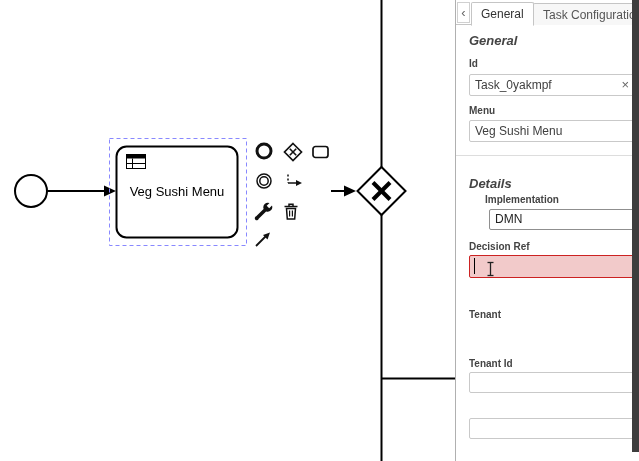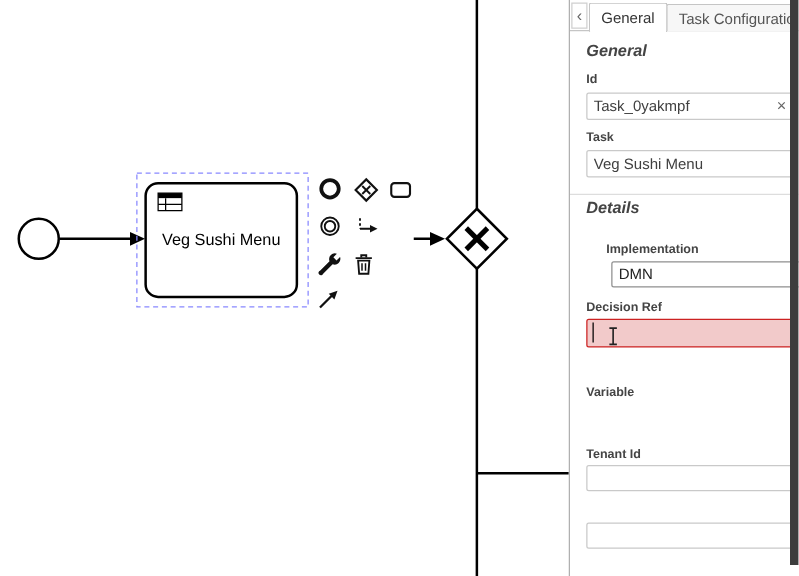--- a/index.html
+++ b/index.html
@@ -148,49 +148,49 @@
     </div>
 
     <div class="group-title" style="top:33px;">General</div>
 
     <div class="plabel" style="top:58px;">Id</div>
     <div class="fieldwrap" style="top:74px;">
       <input class="pinput" type="text" value="Task_0yakmpf" style="">
       <span class="clear-x">×</span>
     </div>
 
-    <div class="plabel" style="top:105px;">Task</div>
+    <div class="plabel" style="top:105px;">Menu</div>
     <div class="fieldwrap" style="top:120px;">
       <input class="pinput noclear" type="text" value="Veg Sushi Menu" style="">
     </div>
 
     <div class="divider" style="top:155px;"></div>
 
-    <div class="group-title" style="top:158px;text-align:center;">Details</div>
+    <div class="group-title" style="top:176px;text-align:center;">Details</div>
 
     <div class="plabel" style="top:194px;padding-left:16px;">Implementation</div>
     <div class="pselect" style="top:209px;">
       <span>DMN</span>
       <span class="sel-arrow">▼</span>
     </div>
 
     <div class="plabel" style="top:241px;">Decision Ref</div>
     <div class="fieldwrap" style="top:255px; height:23px;">
       <input class="pinput noclear invalid" style="height: 23px;" type="text" value="">
       <span class="caret"></span>
     </div>
     <span class="ibeam">
       <svg width="9" height="16">
         <line x1="1.5" y1="1.5" x2="7.5" y2="1.5" stroke="#222" stroke-width="1.3"></line>
         <line x1="4.5" y1="1.5" x2="4.5" y2="14.5" stroke="#222" stroke-width="1.3"></line>
         <line x1="1.5" y1="14.5" x2="7.5" y2="14.5" stroke="#222" stroke-width="1.3"></line>
       </svg>
     </span>
 
-    <div class="plabel" style="top:309px;">Variable</div>
+    <div class="plabel" style="top:309px;">Tenant</div>
 
     <div class="plabel" style="top:358px;">Tenant Id</div>
     <div class="fieldwrap" style="top:372px; height:21px;">
       <input class="pinput noclear" style="height: 21px;" type="text" value="">
     </div>
 
     <div class="fieldwrap" style="top:418px; height:21px;">
       <input class="pinput noclear" style="height: 21px;" type="text" value="">
     </div>
 

